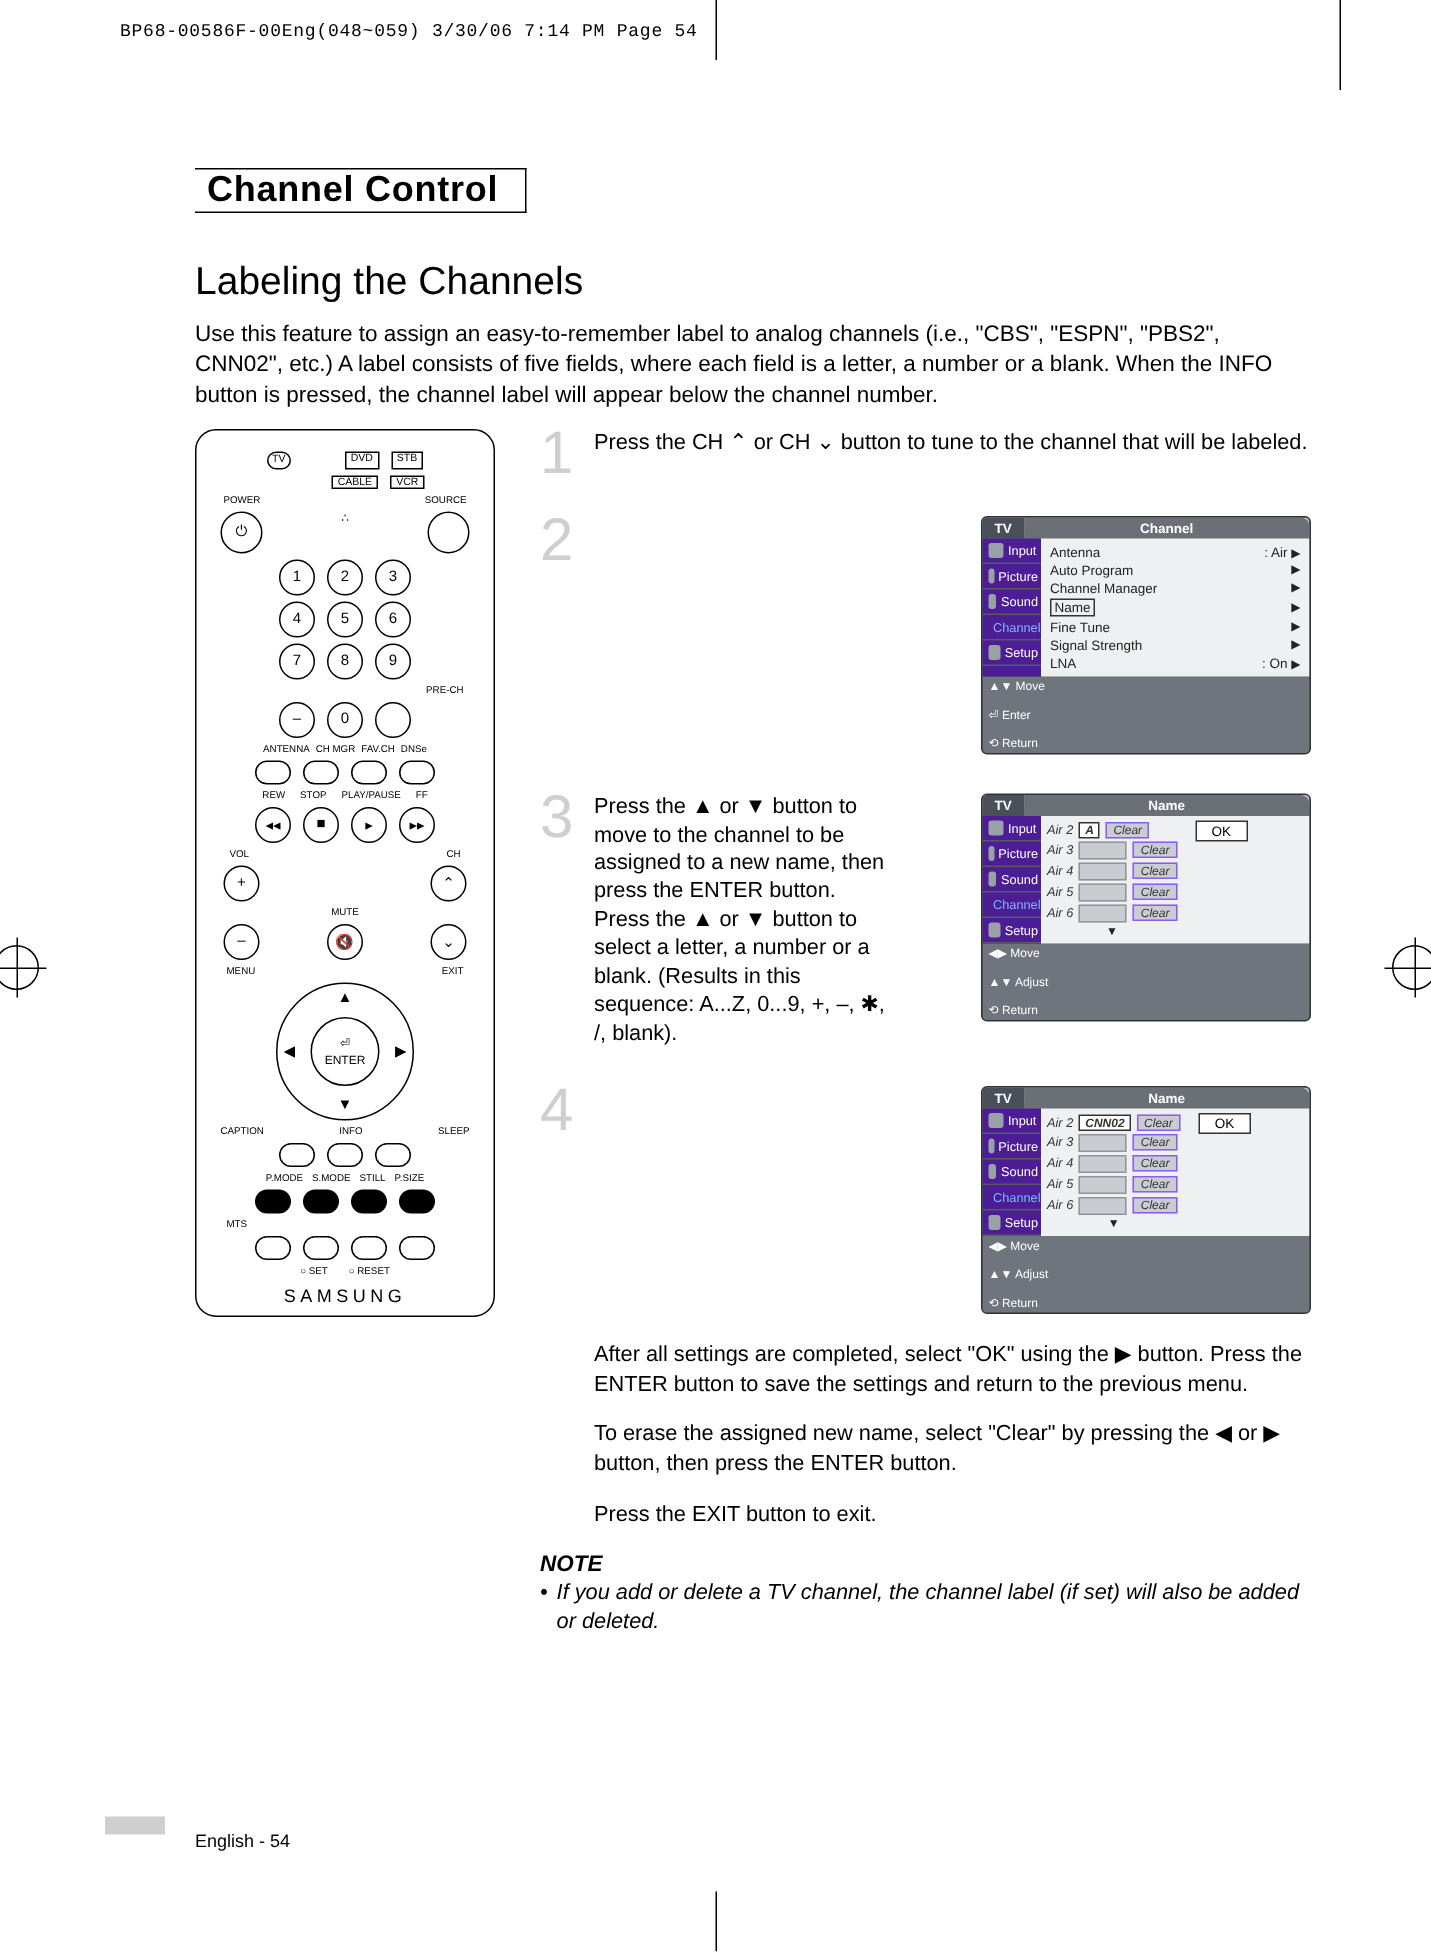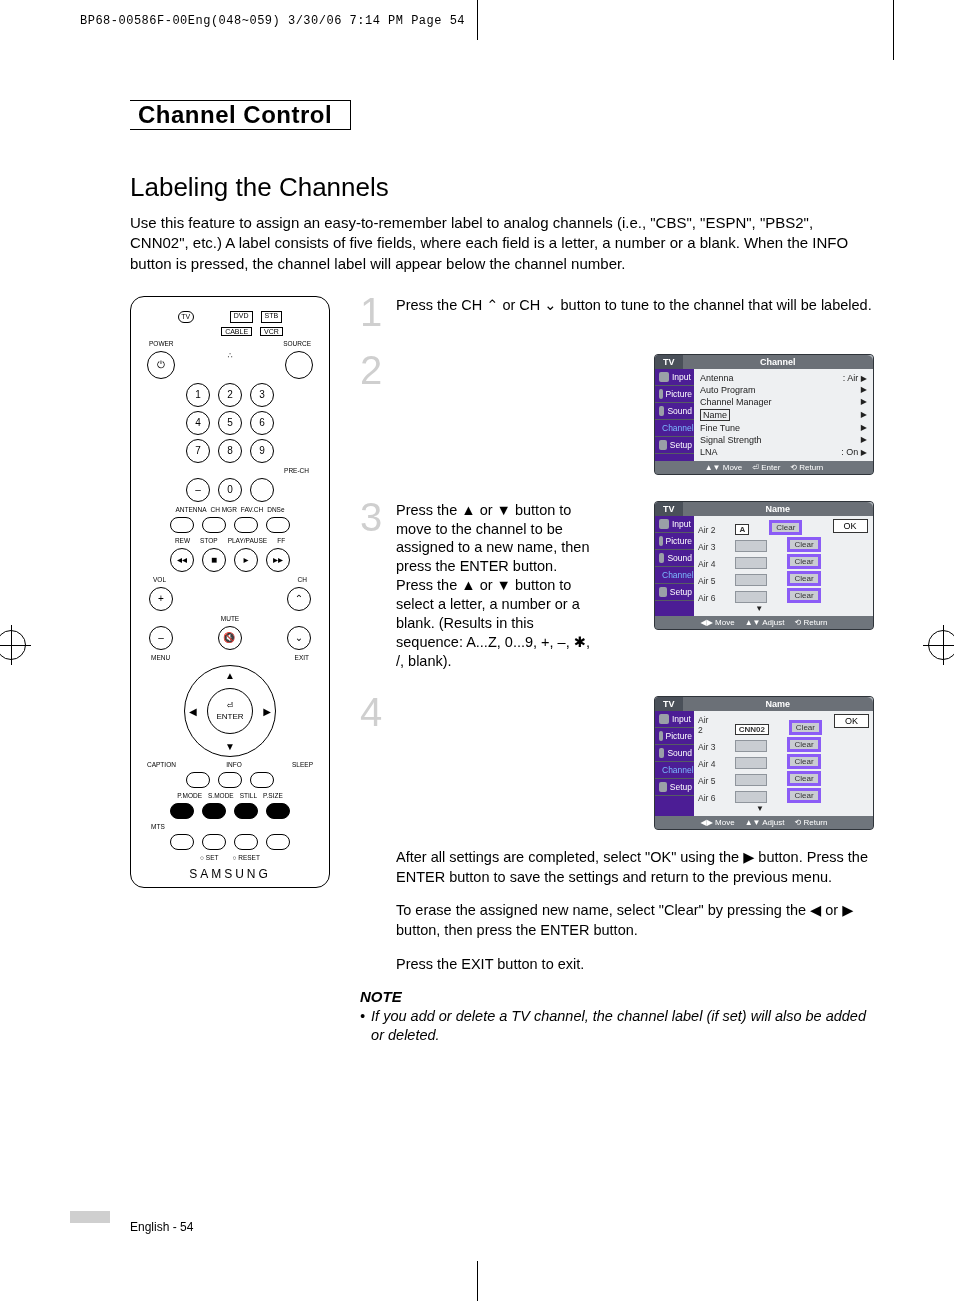--- a/index.html
+++ b/index.html
@@ -65,21 +65,21 @@
 
   .page {
     position: absolute;
     left: 130px;
     right: 80px;
     top: 100px;
   }
 
   .section-banner {
     display: flex;
-    align-items: flex-start;
+    align-items: flex-end;
     height: 42px;
     margin-bottom: 30px;
   }
   .section-banner .grey {
     width: 50px;
     background: #cfcfcf;
     margin-left: -50px;
   }
   .section-banner .title {
     border: 1px solid #000;
@@ -95,21 +95,21 @@
 
   h2.subhead {
     font-family: "Arial Narrow", Arial, sans-serif;
     font-weight: 500;
     font-size: 26px;
     margin: 25px 0 10px 0;
   }
   .intro {
     font-size: 15px;
     line-height: 1.35;
-    margin-bottom: 22px;
+    margin-bottom: 12px;
   }
 
   .columns {
     display: flex;
     gap: 30px;
   }
   .remote-col { width: 200px; flex: 0 0 200px; }
   .steps-col  { flex: 1; }
 
   .remote {
@@ -178,26 +178,26 @@
   .osd-head .title { flex:1; text-align:center; background:#6b7077; padding:2px 0; font-weight:bold; border-radius: 0 6px 0 0; }
   .osd-body { display:flex; }
   .osd-side { background:#4c1d95; width:39px; }
   .osd-side div { padding:3px 2px 3px 4px; border-bottom:1px solid #565c63; display:flex; align-items:center; gap:3px; font-size:8.5px;}
   .osd-side .ic { width:10px;height:10px; background:#9aa0a7; border-radius:2px; display:inline-block; }
   .osd-side .active { color:#7ab9ff; }
   .osd-main { flex:1; background:#eef0f2; color:#222; padding:3px 4px; font-size:9px; }
   .osd-main .line { display:flex; justify-content:space-between; align-items:center; padding:1px 2px; }
   .osd-main .line .tri { font-size:8px; }
   .osd-main .boxed { border:1px solid #333; padding:0 2px; }
-  .osd-row { display:flex; gap:20px; align-items:flex-end; padding:1px 0; font-size:8.5px; color:#333;}
+  .osd-row { display:flex; gap:4px; align-items:flex-start; padding:1px 0; font-size:8.5px; color:#333;font-style:italic;}
   .osd-row .slot { background:#c9cdd2; border:1px solid #8f959c; width:30px; height:10px; }
-  .osd-row .clr { background:#c9cdd2; border:3px solid #8b5cf6; padding:0 4px; font-size:8px; }
+  .osd-row .clr { background:#c9cdd2; border:1px solid #8b5cf6; padding:0 4px; font-size:8px; }
   .osd-row .sel { background:#fff; border:1px solid #333; padding:0 3px; font-size:8px; font-weight:bold; }
   .osd-ok { background:#fff; color:#000; border:1px solid #333; padding:1px 10px; font-size:9px; margin-left:6px; }
-  .osd-foot { background:#6f757c; display:flex; gap:10px; justify-content:center; padding:2px 4px; font-size:8px; color:#fff; }
+  .osd-foot { background:#6f757c; display:flex; gap:10px; justify-content:center; padding:2px 4px; font-size:8px; color:#fff;flex-direction:column; }
 
   .after-steps {
     margin-left: 36px;
     font-size: 14.5px;
     line-height: 1.35;
   }
   .after-steps p { margin: 0 0 14px 0; }
 
   .note-head {
     font-family: "Arial Black", Arial, sans-serif;

